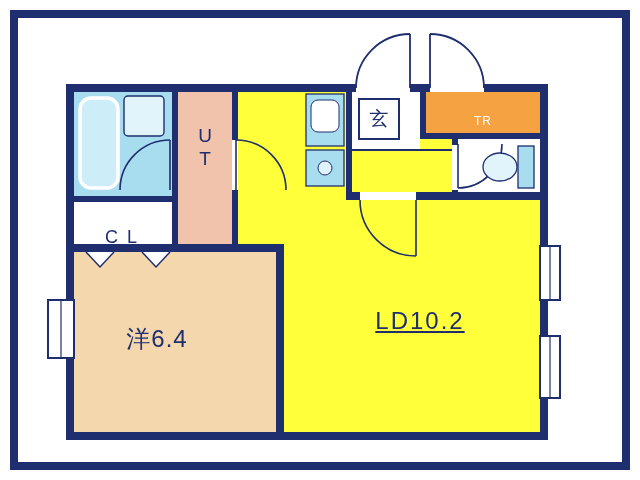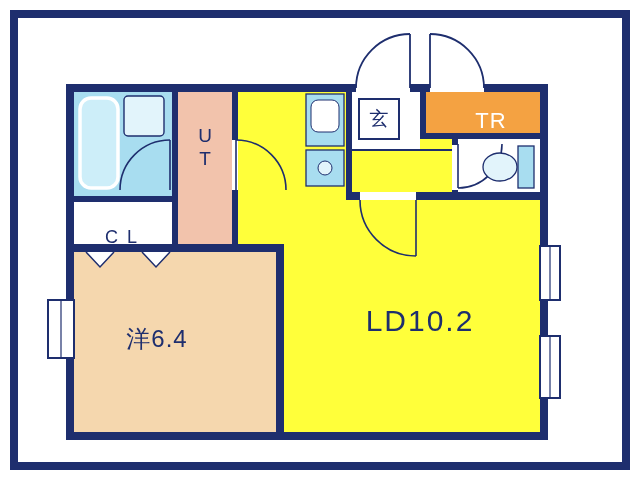--- a/index.html
+++ b/index.html
@@ -118,22 +118,22 @@
     <g>
       <rect x="540" y="336" width="20" height="62" fill="#fff" stroke="#1e2e6e" stroke-width="2"></rect>
       <line x1="550" y1="336" x2="550" y2="398" stroke="#1e2e6e" stroke-width="1.2"></line>
     </g>
     <g>
       <rect x="48" y="300" width="26" height="58" fill="#fff" stroke="#1e2e6e" stroke-width="2"></rect>
       <line x1="61" y1="300" x2="61" y2="358" stroke="#1e2e6e" stroke-width="1.2"></line>
     </g>
   </svg>
 
-  <div class="label" style="left:300px;top:300px;width:240px;height:42px;font-size:30px;letter-spacing:2px;">LD10.2</div>
+  <div class="label" style="left:300px;top:300px;width:240px;height:42px;font-size:24px;letter-spacing:2px;text-decoration:underline;">LD10.2</div>
   <div class="label" style="left:56px;top:320px;width:202px;height:38px;font-size:24px;letter-spacing:1px;">洋6.4</div>
   <div class="label vtext" style="left:178px;top:116px;width:54px;height:64px;font-size:19px;">U
 T</div>
   <div class="label" style="left:74px;top:216px;width:96px;height:42px;font-size:18px;letter-spacing:2px;">C L</div>
-  <div class="label" style="left:426px;top:92px;width:114px;height:57px;font-size:22px;color:#ffffff;letter-spacing:1px;padding-left:8px;">TR</div>
+  <div class="label" style="left:426px;top:92px;width:114px;height:57px;font-size:12px;color:#ffffff;letter-spacing:1px;">TR</div>
   <div id="genkan-box">
     <span style="font-size:19px;">玄</span>
   </div>
 </div>
 
 </body></html>

